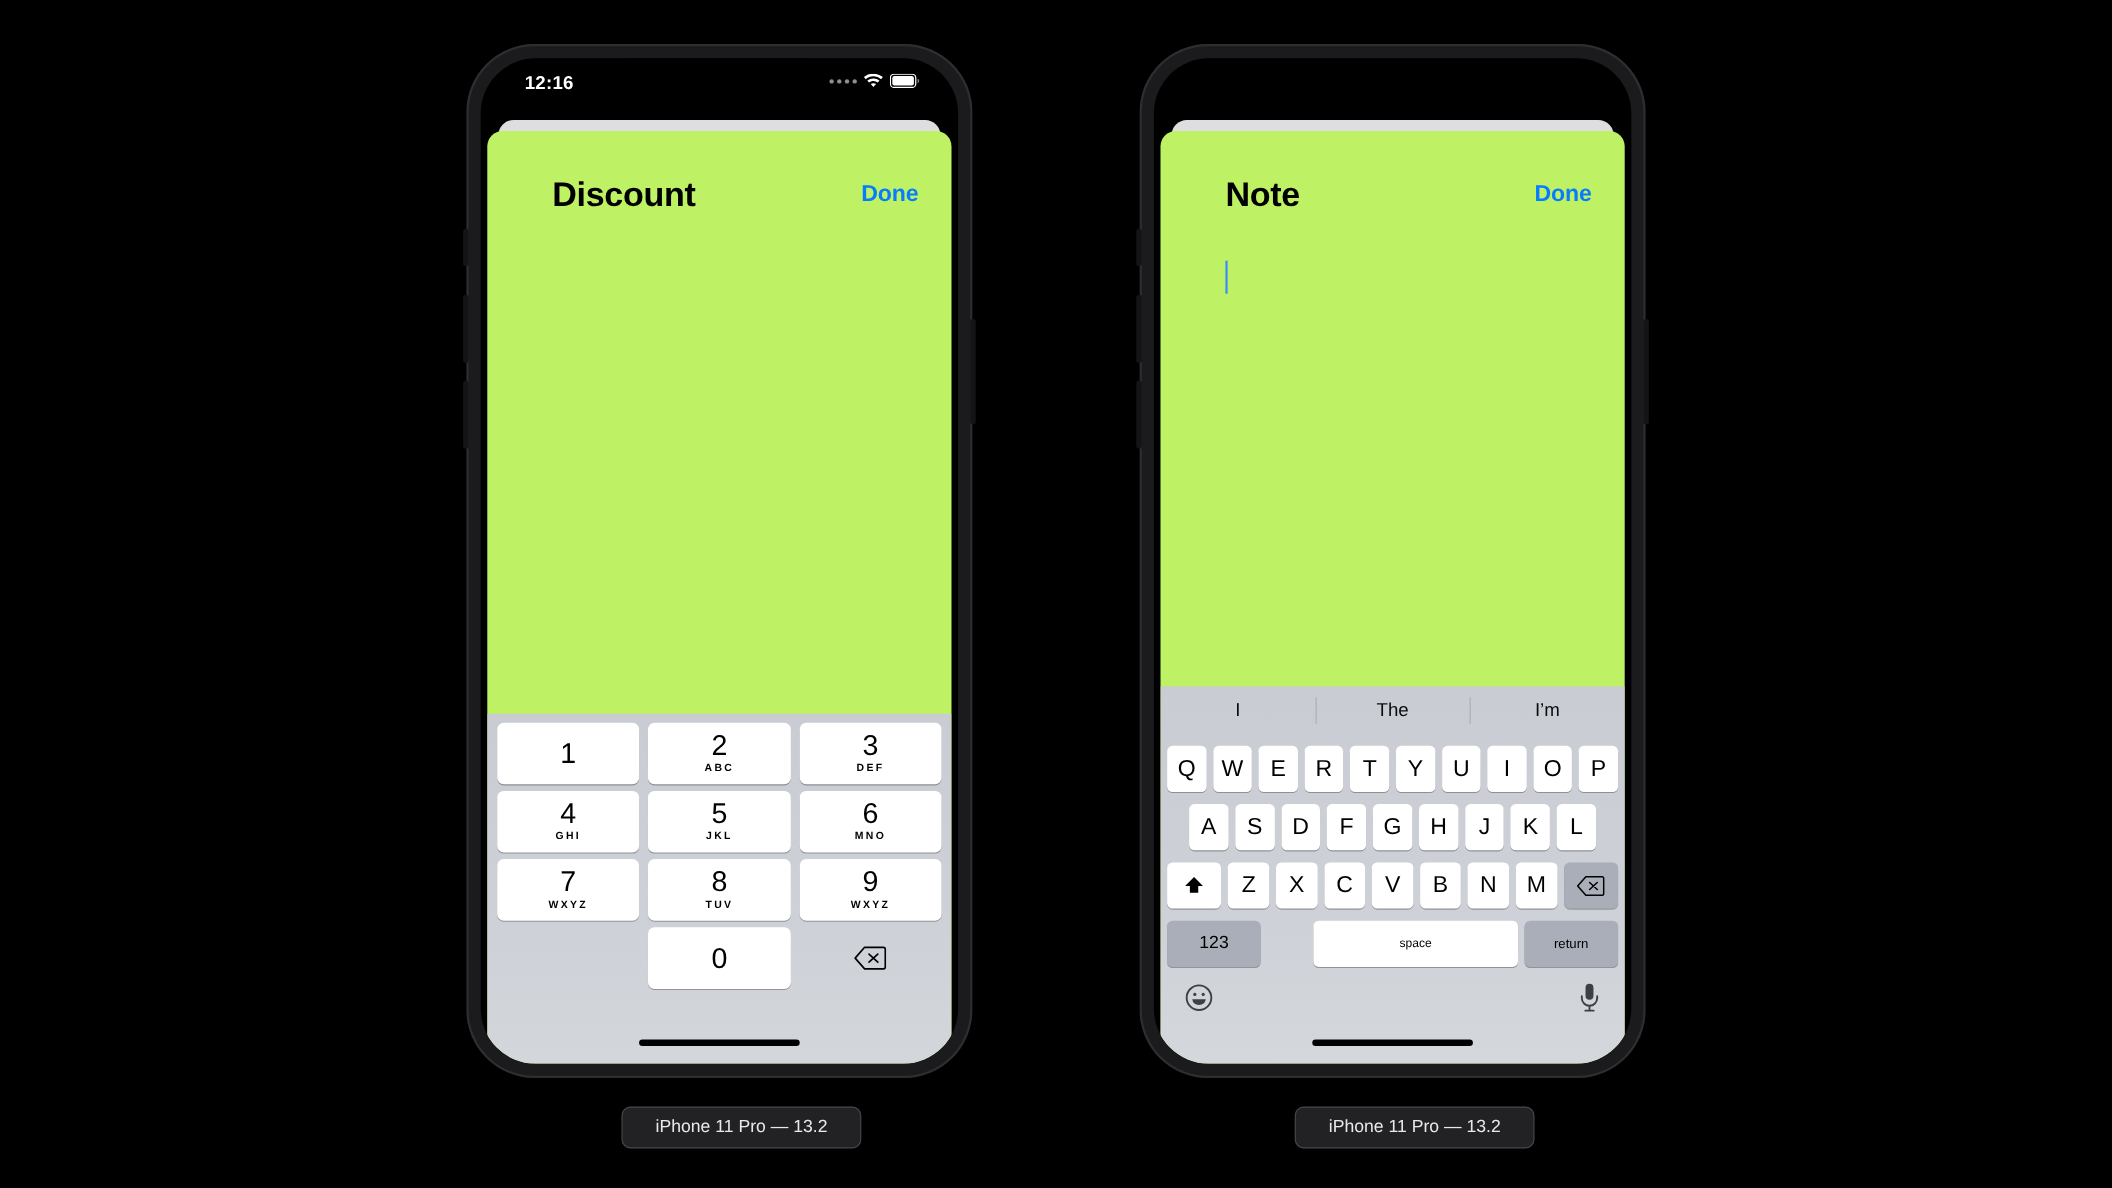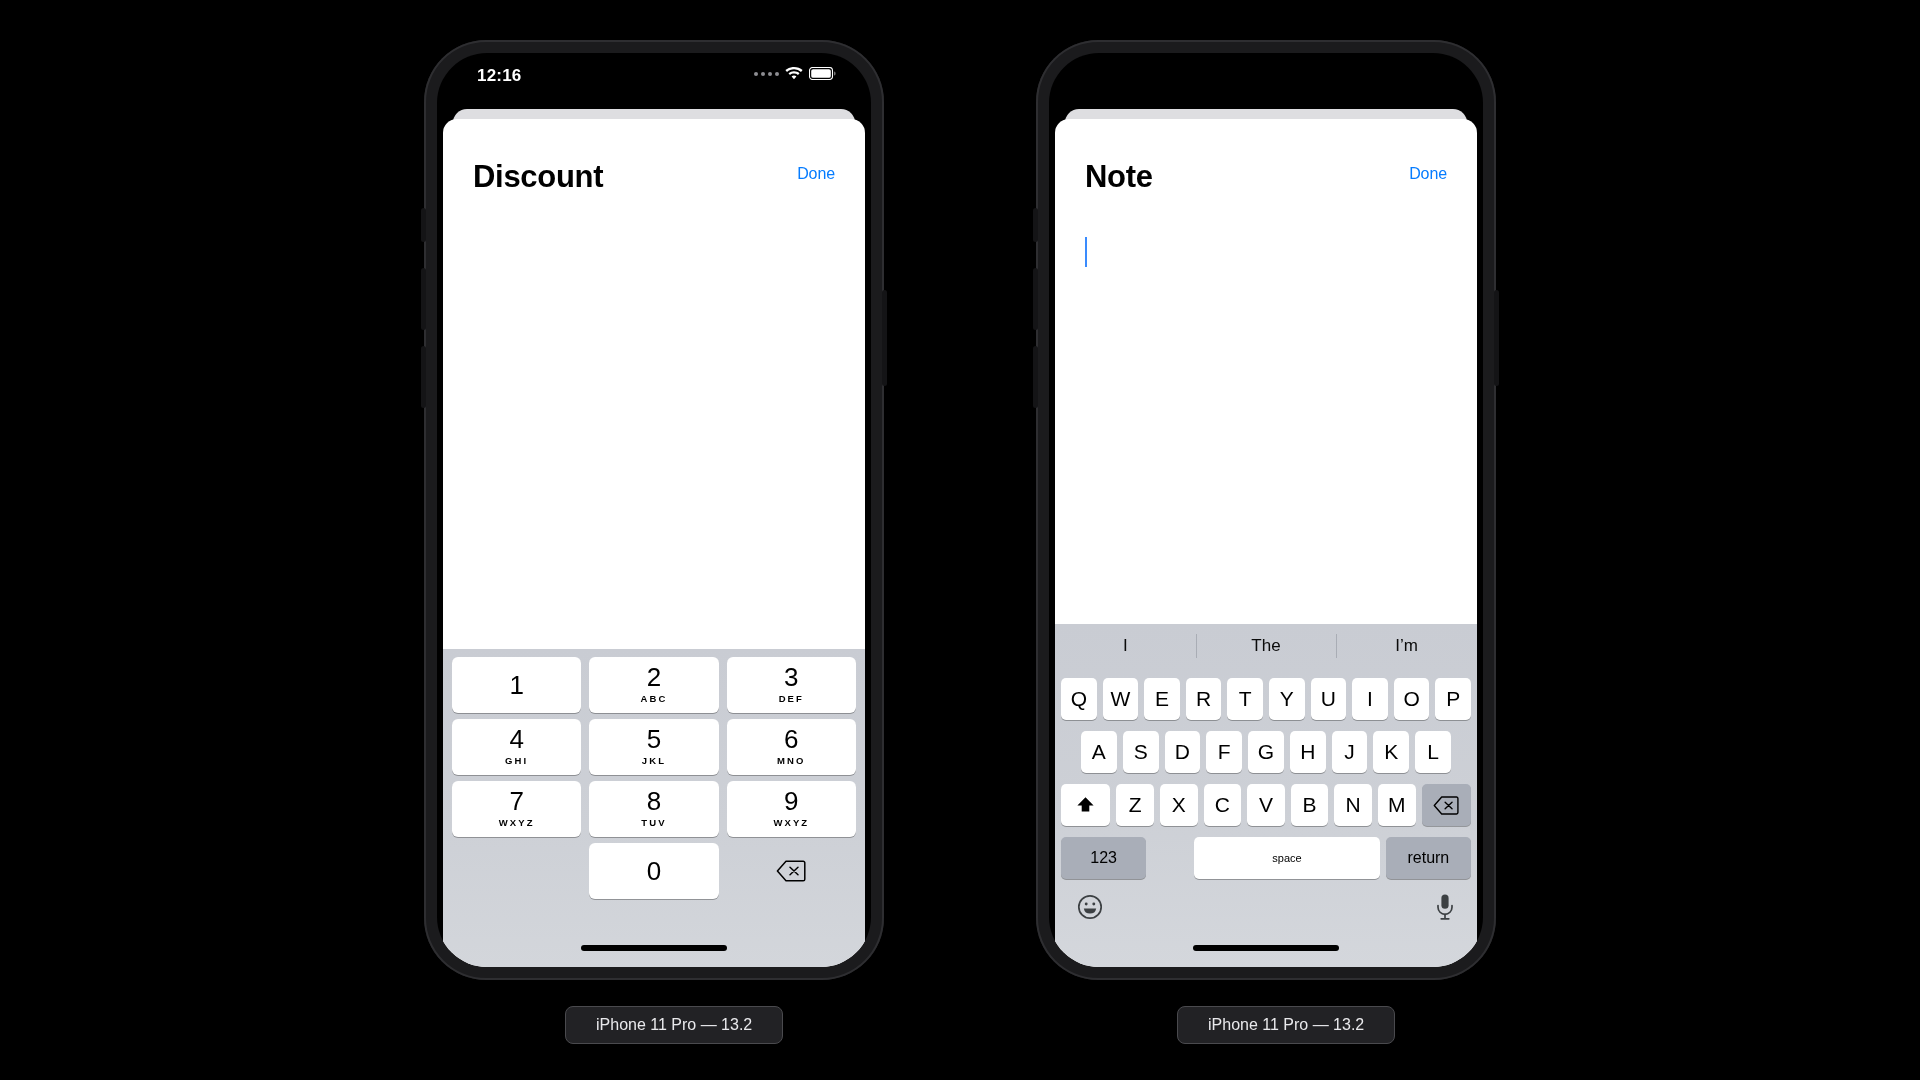--- a/index.html
+++ b/index.html
@@ -58,32 +58,32 @@
   .sig-dots i { display:block; width: 4px; height: 4px; border-radius: 50%; background: #8d8d92; }
   .wifi svg, .batt svg { display: block; }
 
   
   .card-back {
     position: absolute; left: 16px; top: 56px; right: 16px;
     height: 60px; background: #dedee1; border-radius: 14px; z-index: 2;
   }
   .card {
     position: absolute; left: 6px; top: 66px; right: 6px; bottom: 0;
-    background: #ffffff; border-radius: 14px; z-index: 3; overflow: hidden;
+    background: #bef264; border-radius: 14px; z-index: 3; overflow: hidden; padding-left: 29px;
   }
 
   
   .sheet-head {
     position: relative; height: 100px;
     padding: 40px 30px 0 30px;
     display: flex; align-items: flex-start; justify-content: space-between;
   }
   .sheet-title { font-size: 31px; font-weight: bold; color: #000; letter-spacing: -.3px; }
   .done-btn {
-    font-size: 16px; font-weight: normal; color: #067cff; letter-spacing: -.1px;
+    font-size: 21px; font-weight: bold; color: #067cff; letter-spacing: -.1px;
     padding-top: 6px; cursor: pointer; background: none; border: 0;
     font-family: "Liberation Sans", sans-serif;
   }
 
   
   .amount-row {
     position: relative; margin: 24px 30px 0 30px;
     display: flex; align-items: center; justify-content: space-between;
     padding-bottom: 14px; border-bottom: 1.5px solid #eceff0;
   }
@@ -158,21 +158,21 @@
     display: flex; align-items: center; justify-content: center;
     font-size: 21px; color: #000; cursor: pointer; border: 0;
     font-family: "Liberation Sans", sans-serif;
   }
   .key.wide { width: 50px; }
   .key.gray { background: #a9aeb8; box-shadow: 0 1px 0 rgba(0,0,0,.28); }
   .kb-row.r2 { padding: 0 20px; }
   .kb-bottom { display: flex; justify-content: center; margin-bottom: 6px; }
   .key.k123 { width: 92px; height: 42px; background: #a9aeb8; font-size: 16px; }
   .key.kspace { width: 200px; height: 42px; font-size: 11px; margin-left: 45px; }
-  .key.kreturn { width: 92px; height: 42px; background: #a9aeb8; font-size: 16px; }
+  .key.kreturn { width: 92px; height: 42px; background: #a9aeb8; font-size: 12px; }
   .kb-util {
     position: absolute; left: 0; right: 0; bottom: 40px; height: 40px;
     display: flex; align-items: center; justify-content: space-between;
     padding: 0 22px;
   }
   .util-btn { cursor: pointer; background: none; border: 0; display: flex; }
 
   
   .caption {
     position: absolute; top: 1006px;

